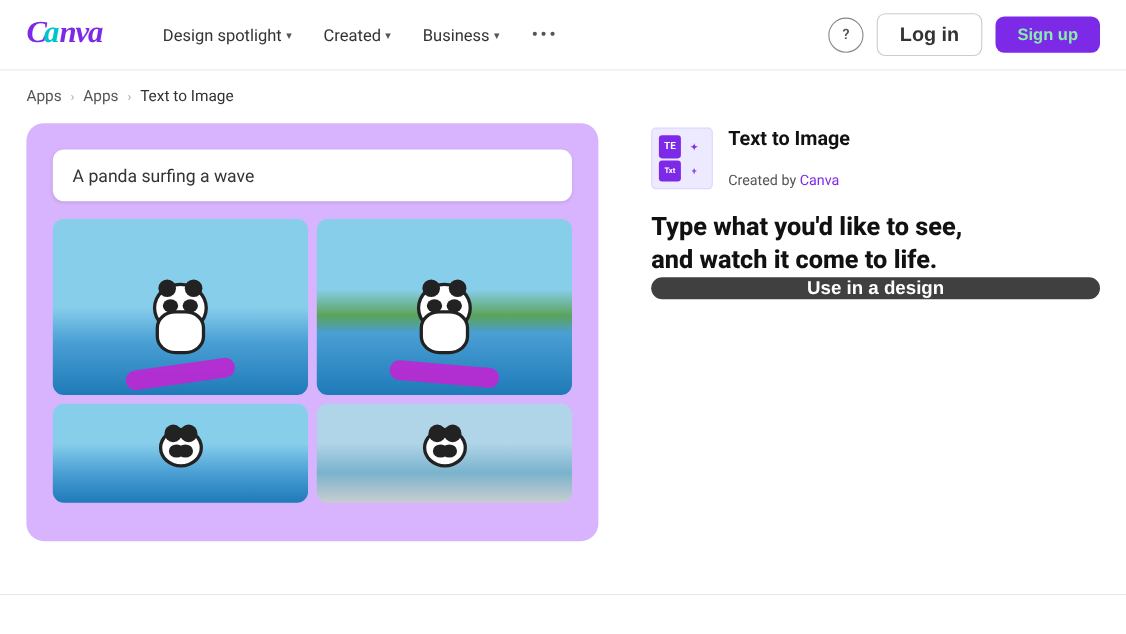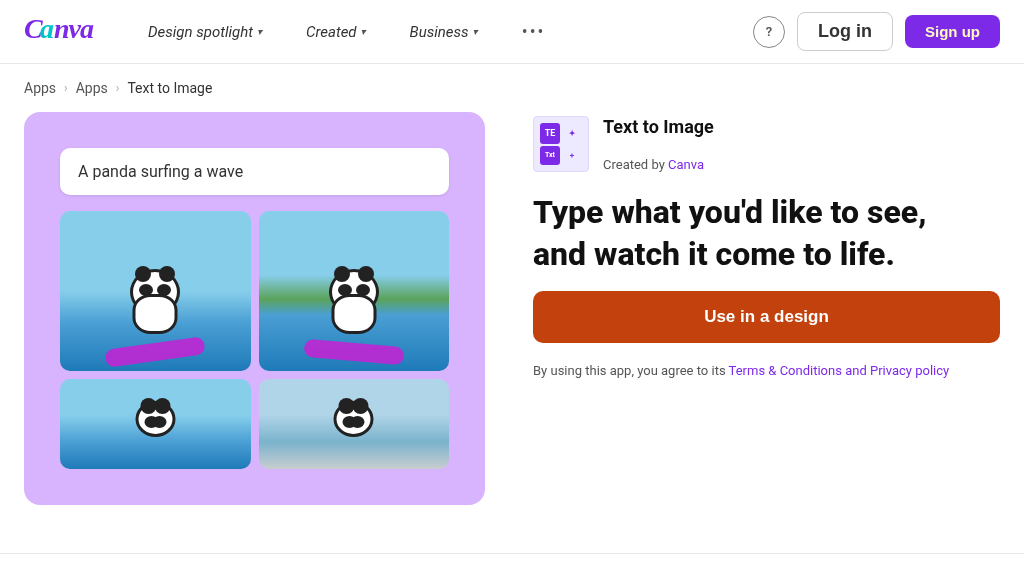--- a/index.html
+++ b/index.html
@@ -17,23 +17,22 @@
       font-size: 28px;
       font-weight: 800;
       color: #7d2ae8;
       font-style: italic;
       letter-spacing: -1px;
       margin-right: 32px;
       cursor: pointer;
     }
     .nav-links {
       display: flex;
-      gap: 20px;
+      gap: 5px;
       flex: 1;
-      font-style: italic;
     }
     .nav-link {
       display: flex;
       align-items: center;
       gap: 4px;
       padding: 8px 12px;
       font-size: 15px;
       color: #333;
       cursor: pointer;
       border-radius: 6px;
@@ -62,21 +61,21 @@
       background: #fff;
       cursor: pointer;
       color: #333;
     }
     .signup-btn {
       padding: 8px 20px;
       border-radius: 8px;
       font-size: 15px;
       font-weight: 600;
       background: #7d2ae8;
-      color: #fef9c3;
+      color: #86efac;
       border: none;
       cursor: pointer;
     }
 
     
     .breadcrumb {
       display: flex;
       align-items: center;
       gap: 8px;
       padding: 16px 24px;
@@ -92,22 +91,22 @@
       display: flex;
       padding: 0 24px 40px;
       gap: 48px;
       align-items: flex-start;
     }
 
     
     .preview-container {
       background: #d8b4fe;
       border-radius: 16px;
-      padding: 36px;
-      width: 461px;
+      padding: 24px;
+      width: 520px;
       min-height: 380px;
       flex-shrink: 0;
       display: flex;
       flex-direction: column;
       gap: 16px;
     }
     .preview-input {
       background: #fff;
       border-radius: 10px;
       padding: 14px 18px;
@@ -276,45 +275,43 @@
       font-size: 13px;
       color: #555;
       margin-top: 20px;
     }
     .app-title-block .created-by a {
       color: #7d2ae8;
       text-decoration: none;
     }
 
     .app-tagline {
-      font-size: 32px;
+      font-size: 23px;
       font-weight: 800;
       color: #111;
       line-height: 1.3;
-      margin-bottom: 16px;
     }
     .app-description {
       font-size: 15px;
       color: #444;
       line-height: 1.6;
       margin-bottom: 24px;
     }
     .use-btn {
       display: block;
       width: 100%;
-      padding: 16px;
-      background: #c2410c;
+      background: #404040;
       color: #fff;
       border: none;
       border-radius: 10px;
       font-size: 17px;
       font-weight: 700;
       cursor: pointer;
       text-align: center;
-      margin-bottom: 18px;
+      margin-bottom: 4px;
     }
     .terms-text {
       font-size: 13px;
       color: #555;
       line-height: 1.5;
     }
     .terms-text a {
       color: #7d2ae8;
       text-decoration: none;
     }
@@ -443,19 +440,16 @@
       </div>
     </div>
 
     <div class="app-tagline">
       Type what you'd like to see,<br>and watch it come to life.
     </div>
 
 
     <button class="use-btn">Use in a design</button>
 
-    <div class="terms-text">
-      <span>By using this app, you agree to its </span><a href="#">Terms &amp; Conditions and Privacy policy</a>
-    </div>
   </div>
 </div>
 
 <div class="page-footer"></div>
 
 </body></html>

